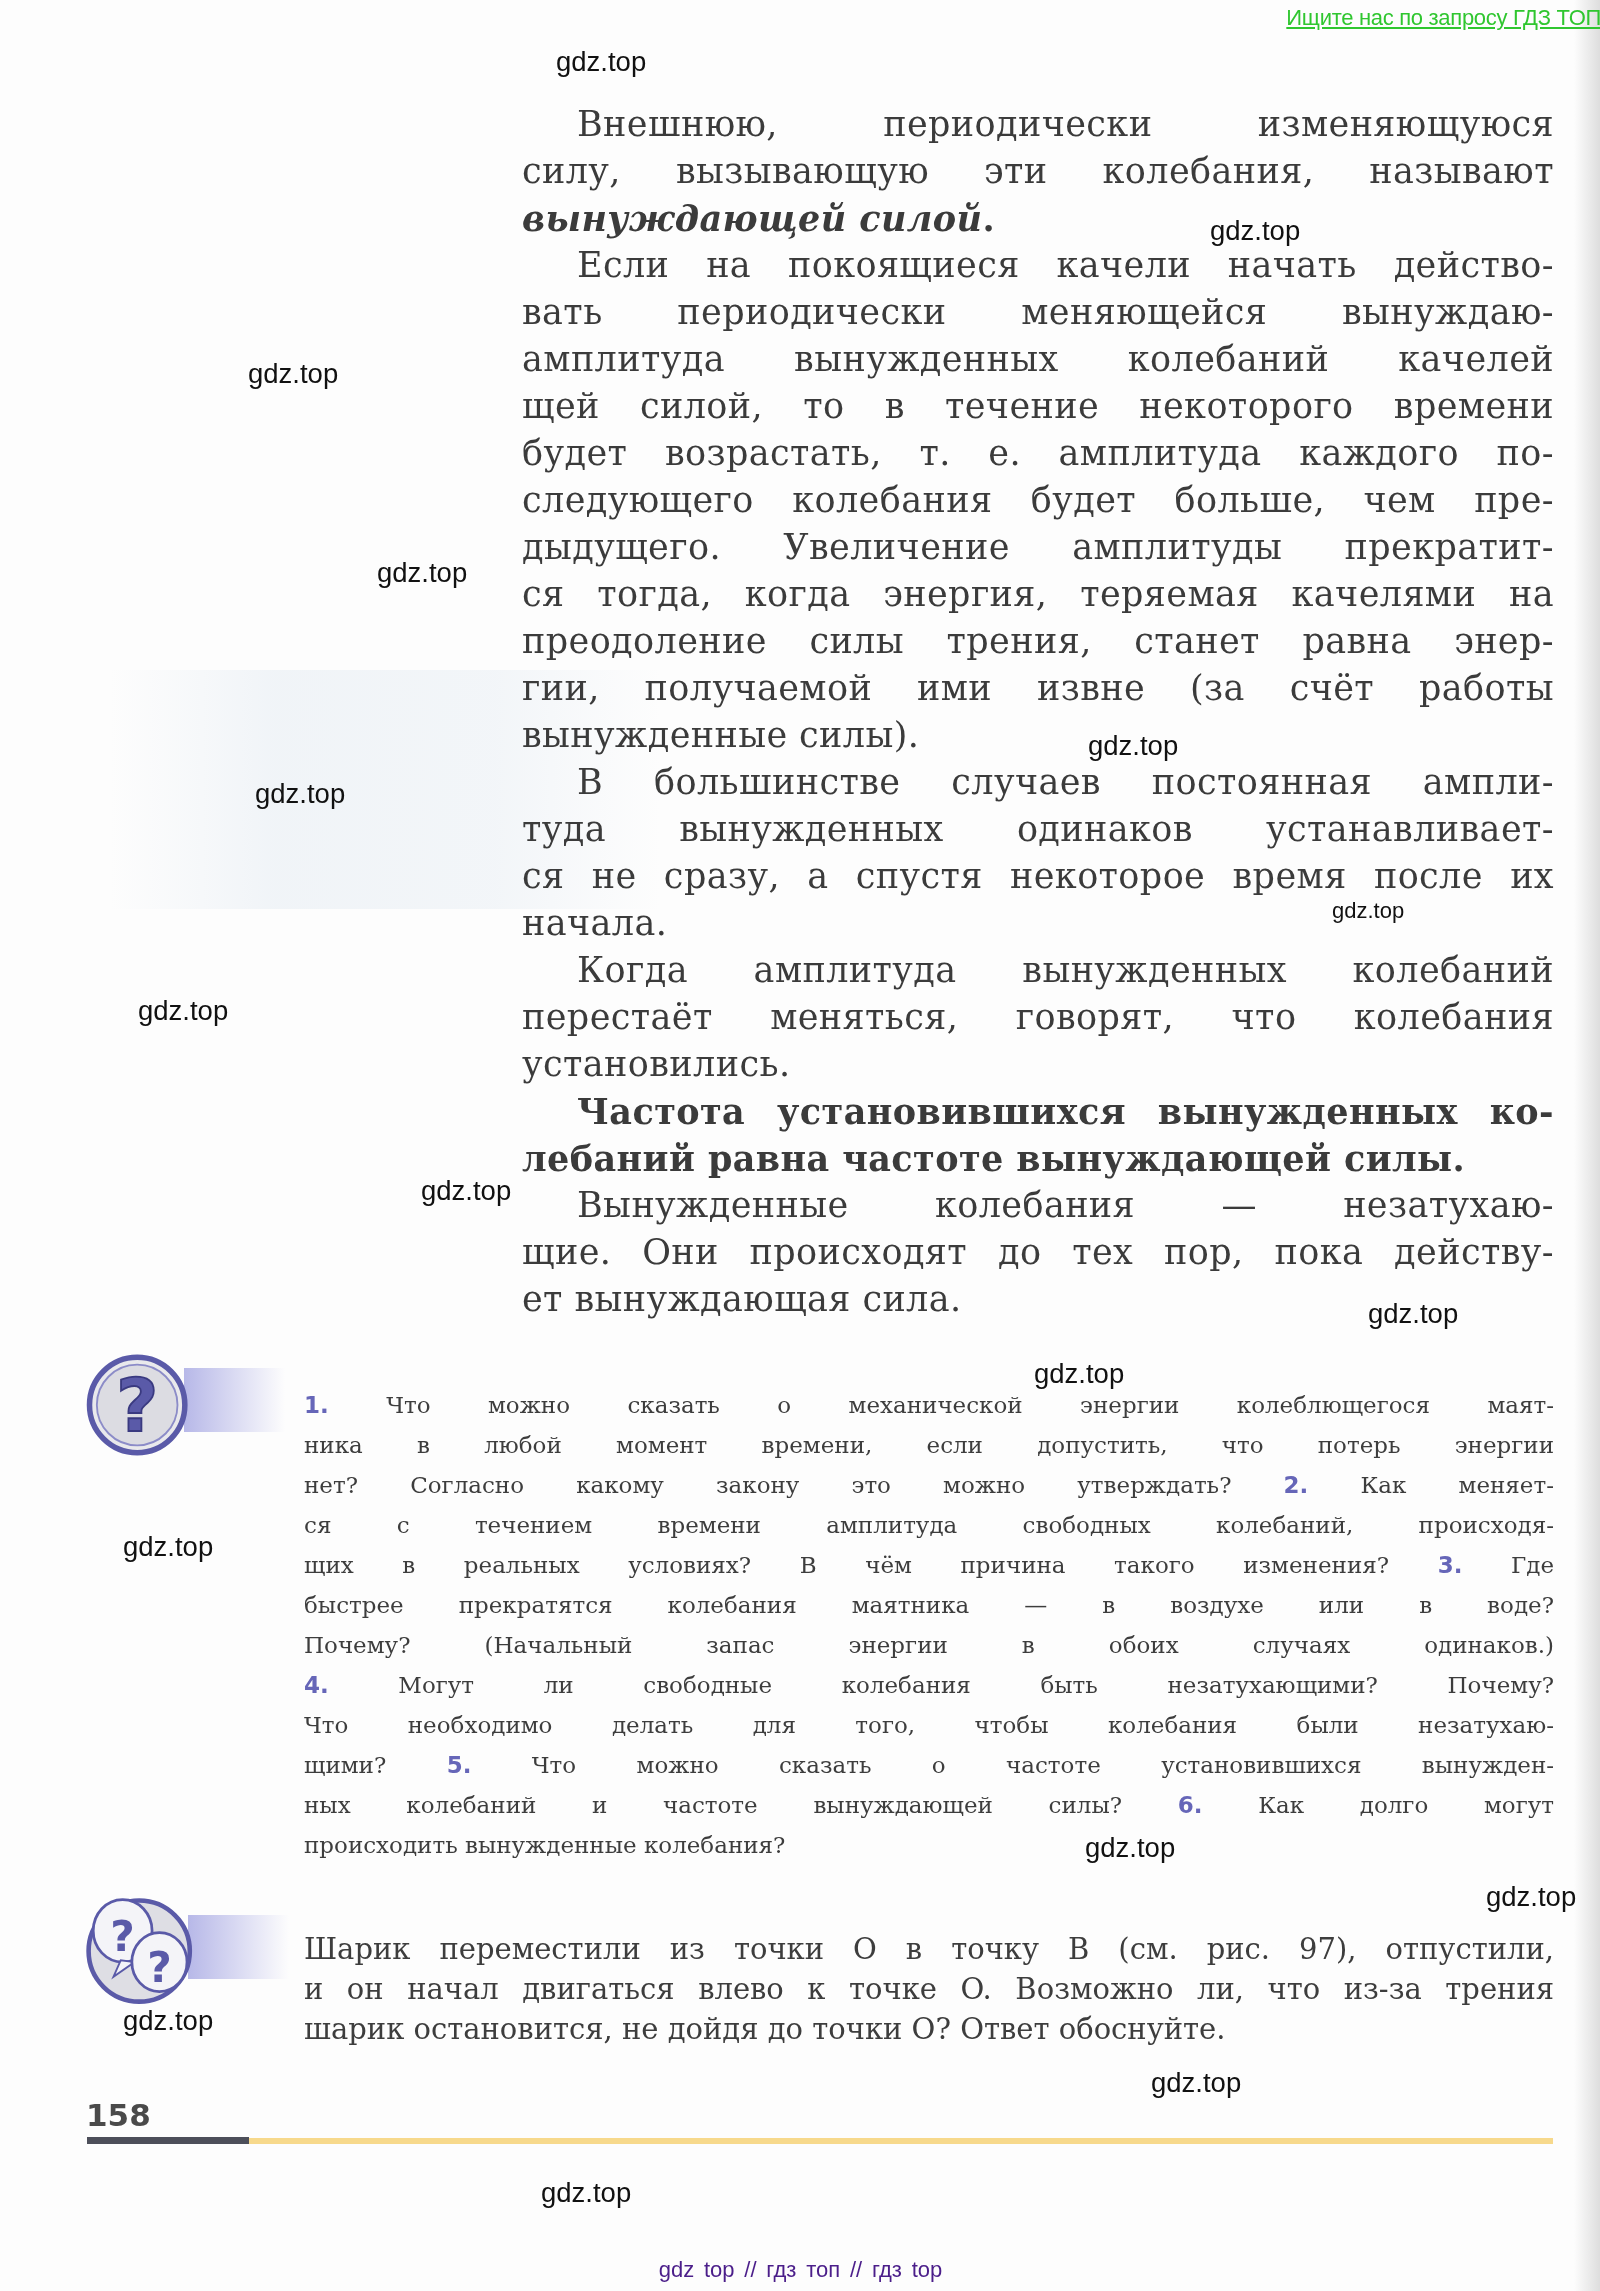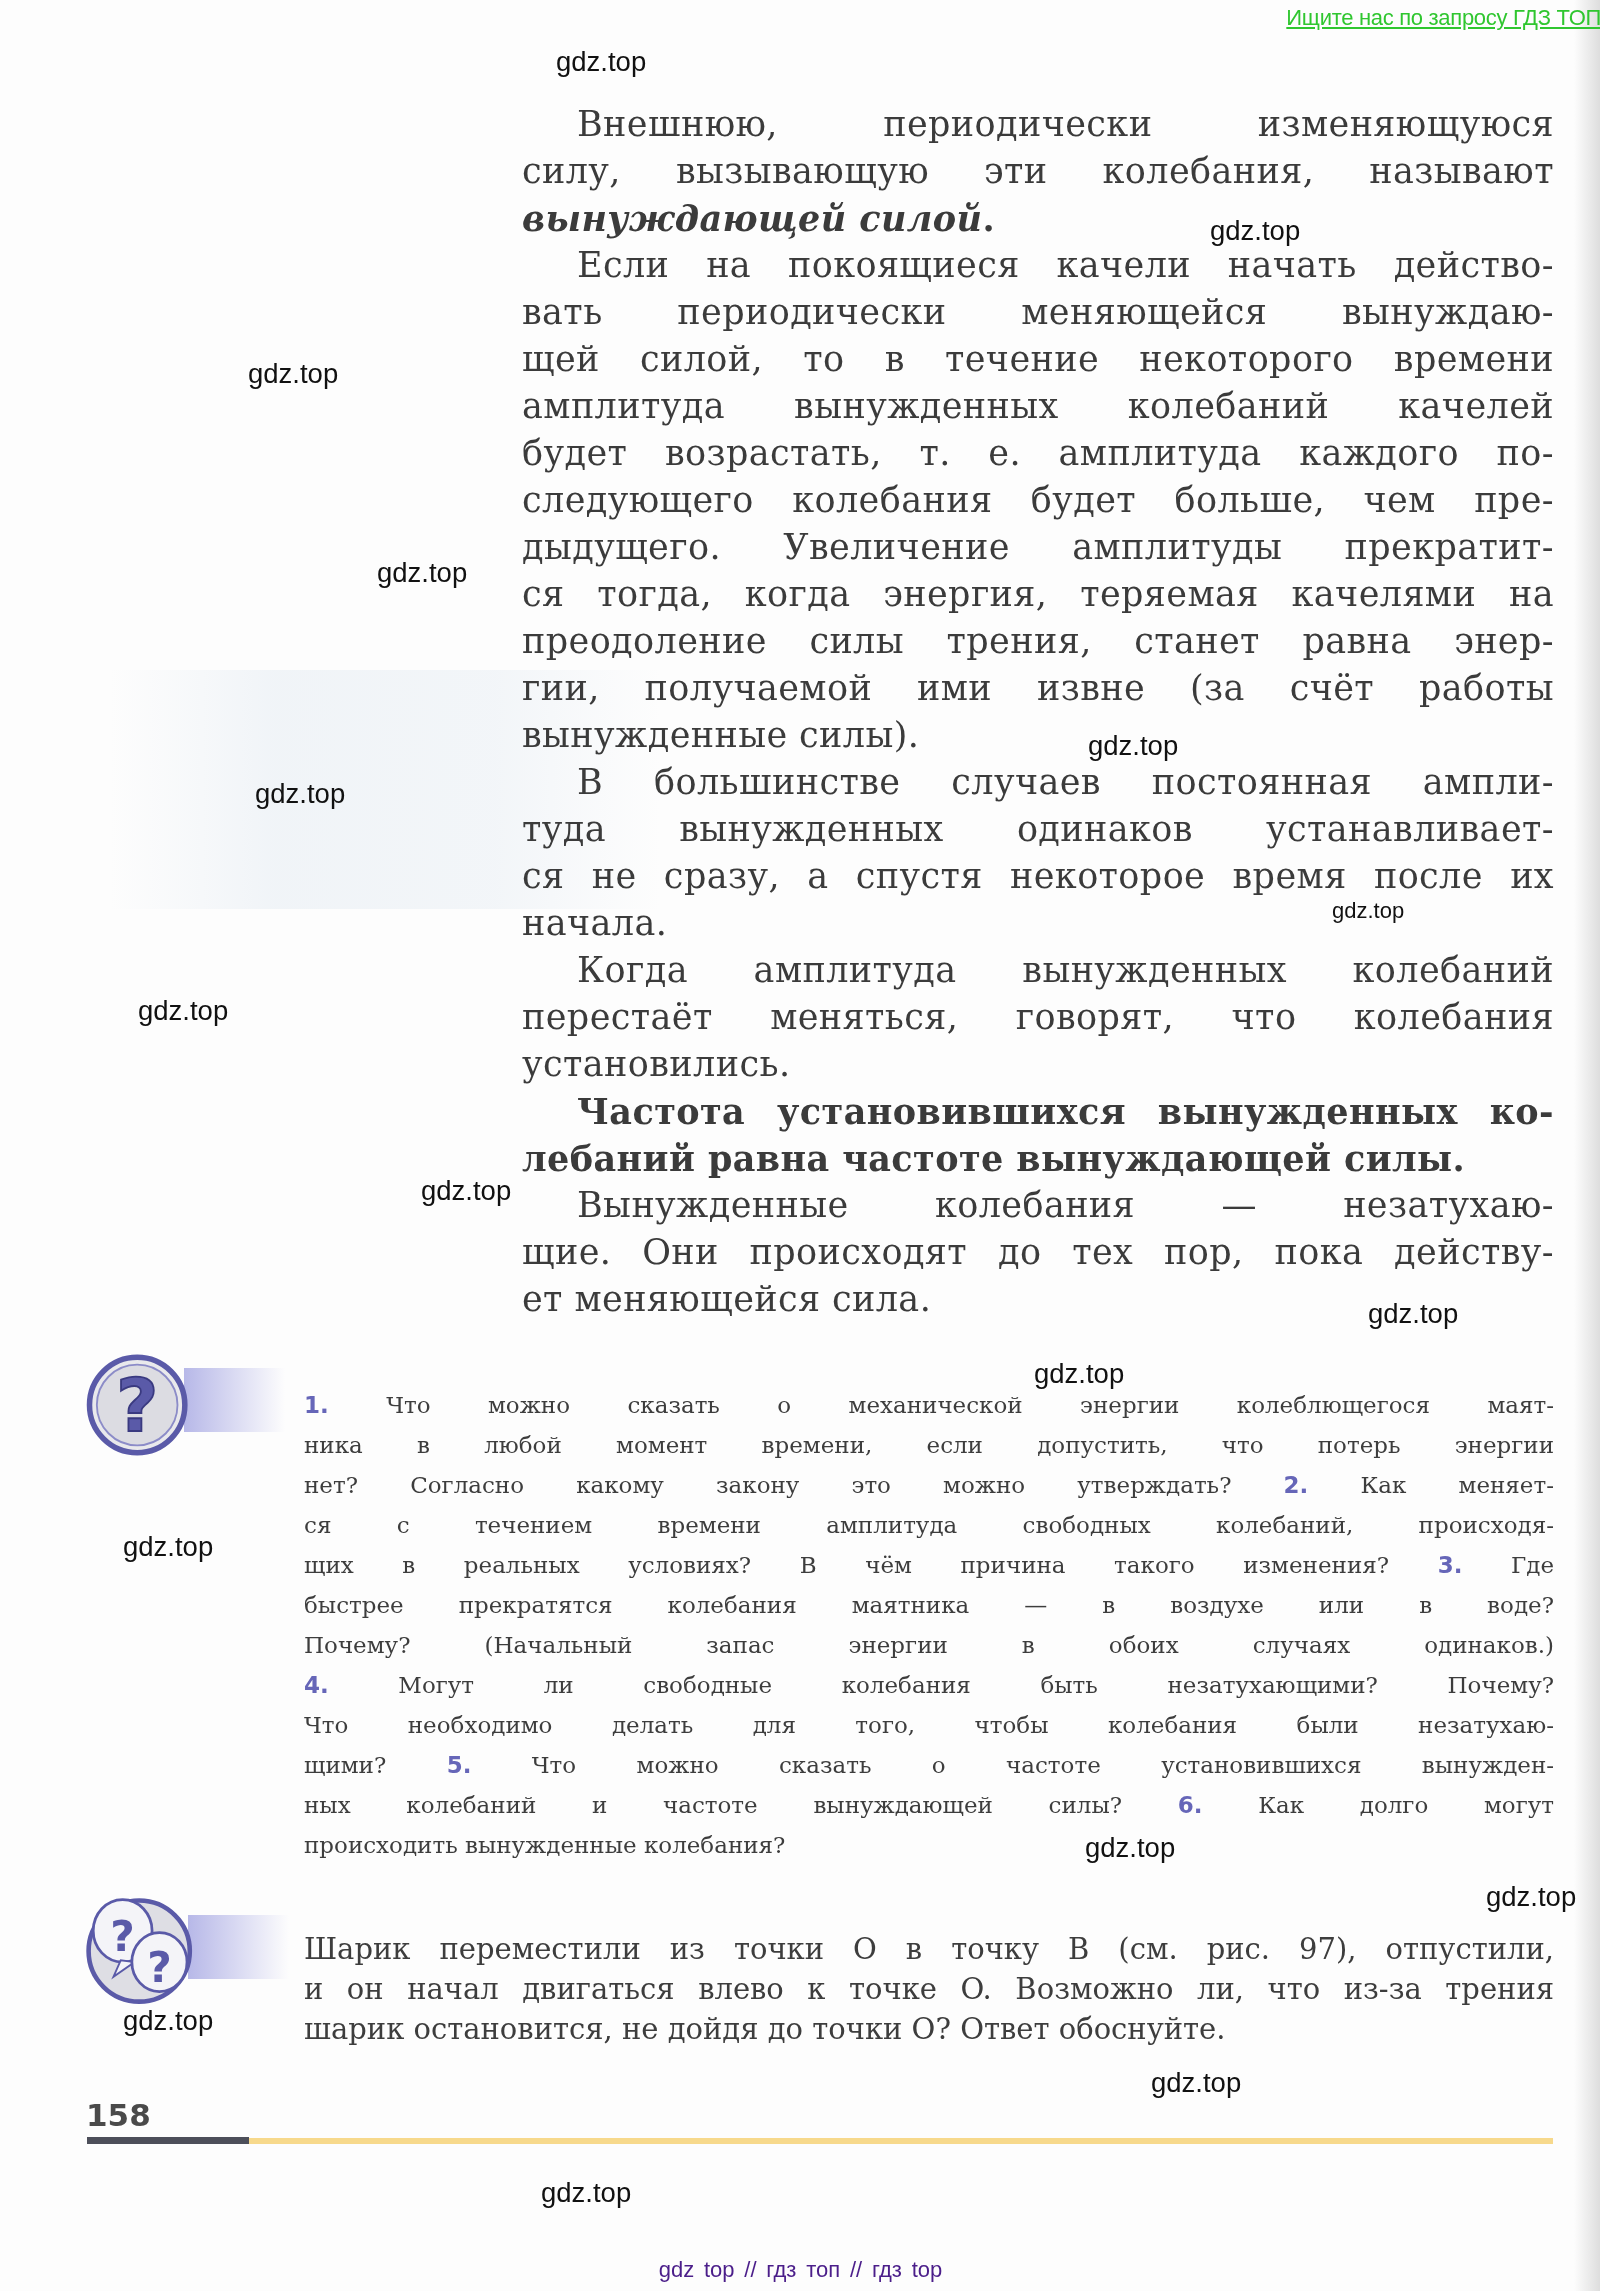--- a/index.html
+++ b/index.html
@@ -91,41 +91,41 @@
 <div class="page-edge"></div>
 
 <div class="top-banner">Ищите нас по запросу ГДЗ ТОП</div>
 
 <div class="main-text" id="main-text">
     <div class="line indent"><span>Внешнюю, периодически изменяющуюся</span></div>
     <div class="line"><span>силу, вызывающую эти колебания, называют</span></div>
     <div class="line last"><span class="seg-bi">вынуждающей силой</span><span class="seg-b">.</span></div>
     <div class="line indent"><span>Если на покоящиеся качели начать действо-</span></div>
     <div class="line"><span>вать периодически меняющейся вынуждаю-</span></div>
+    <div class="line"><span>амплитуда вынужденных колебаний качелей</span></div>
     <div class="line"><span>щей силой, то в течение некоторого времени</span></div>
-    <div class="line"><span>амплитуда вынужденных колебаний качелей</span></div>
     <div class="line"><span>будет возрастать, т. е. амплитуда каждого по-</span></div>
     <div class="line"><span>следующего колебания будет больше, чем пре-</span></div>
     <div class="line"><span>дыдущего. Увеличение амплитуды прекратит-</span></div>
     <div class="line"><span>ся тогда, когда энергия, теряемая качелями на</span></div>
     <div class="line"><span>преодоление силы трения, станет равна энер-</span></div>
     <div class="line"><span>гии, получаемой ими извне (за счёт работы</span></div>
     <div class="line last"><span>вынужденные силы).</span></div>
     <div class="line indent"><span>В большинстве случаев постоянная ампли-</span></div>
     <div class="line"><span>туда вынужденных одинаков устанавливает-</span></div>
     <div class="line"><span>ся не сразу, а спустя некоторое время после их</span></div>
     <div class="line last"><span>начала.</span></div>
     <div class="line indent"><span>Когда амплитуда вынужденных колебаний</span></div>
     <div class="line"><span>перестаёт меняться, говорят, что </span><span class="seg-i">колебания</span></div>
     <div class="line last"><span class="seg-i">установились</span><span>.</span></div>
     <div class="line indent"><span class="seg-b">Частота установившихся вынужденных ко-</span></div>
     <div class="line last"><span class="seg-b">лебаний равна частоте вынуждающей силы.</span></div>
     <div class="line indent"><span>Вынужденные колебания — </span><span class="seg-i">незатухаю-</span></div>
     <div class="line"><span class="seg-i">щие</span><span>. Они происходят до тех пор, пока действу-</span></div>
-    <div class="line last"><span>ет меняющейся сила.</span></div>
+    <div class="line last"><span>ет вынуждающая сила.</span></div>
   </div>
 
 <div class="icon-q-fade"></div>
 <svg class="icon-q" viewBox="0 0 120 120">
   <circle cx="58" cy="60" r="52" fill="#e9e9ec" stroke="#5a5aa8" stroke-width="6"></circle>
   <circle cx="58" cy="60" r="44" fill="#dcdce2" stroke="#8c8cc8" stroke-width="2"></circle>
   <text x="58" y="88" text-anchor="middle" font-family="DejaVu Sans, sans-serif" font-weight="bold" font-size="80" fill="#5a5aa8" stroke="#3a3a80" stroke-width="2">?</text>
 </svg>
 
 <div class="q-block" id="q-block">

